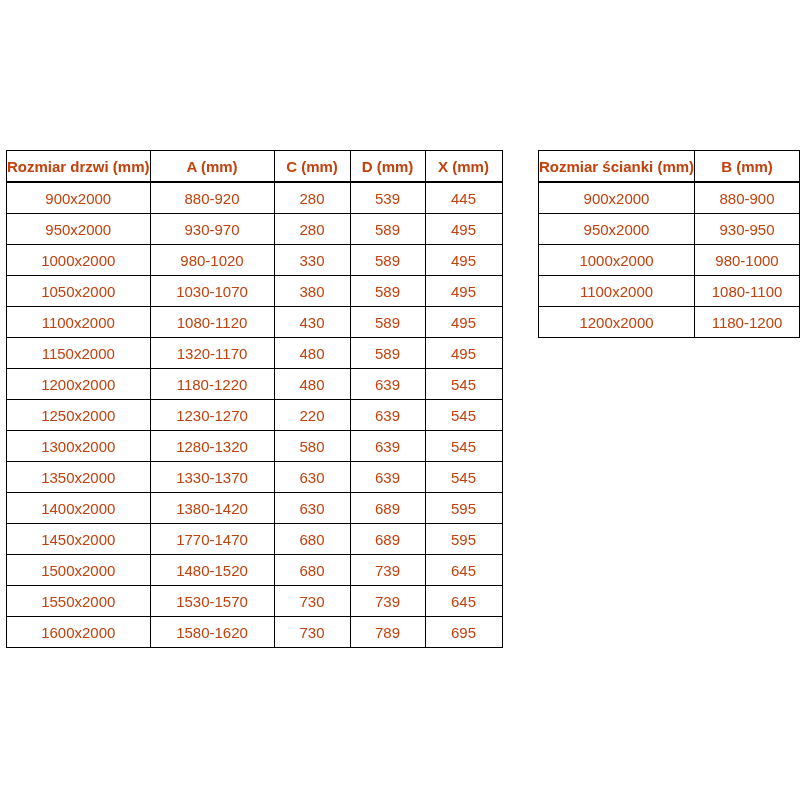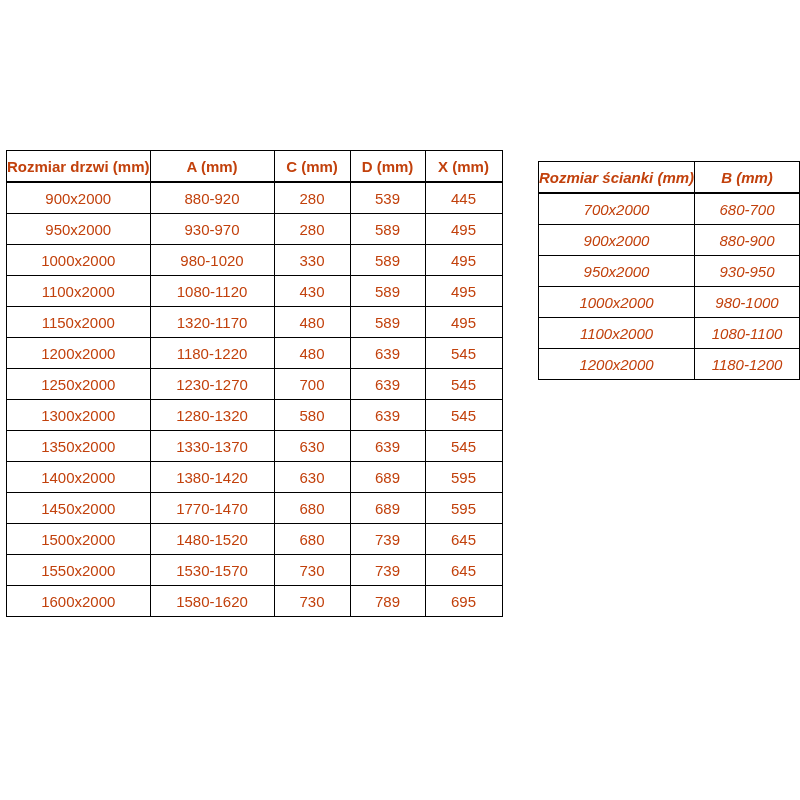--- a/index.html
+++ b/index.html
@@ -18,22 +18,21 @@
   }
   .table-wrap {
     position: absolute;
   }
   .door-table-wrap {
     left: 6px;
     top: 150px;
   }
   .wall-table-wrap {
     left: 538px;
-    top: 161px;
-    font-style: italic;
+    top: 150px;
   }
   table.spec-table {
     border-collapse: collapse;
     table-layout: fixed;
     font-size: 15px;
     color: #c2410c;
   }
   table.spec-table th,
   table.spec-table td {
     border: 1px solid #000000;
@@ -101,20 +100,27 @@
             <td>495</td>
           </tr>
           <tr>
             <td>1000x2000</td>
             <td>980-1020</td>
             <td>330</td>
             <td>589</td>
             <td>495</td>
           </tr>
           <tr>
+            <td>1050x2000</td>
+            <td>1030-1070</td>
+            <td>380</td>
+            <td>589</td>
+            <td>495</td>
+          </tr>
+          <tr>
             <td>1100x2000</td>
             <td>1080-1120</td>
             <td>430</td>
             <td>589</td>
             <td>495</td>
           </tr>
           <tr>
             <td>1150x2000</td>
             <td>1320-1170</td>
             <td>480</td>
@@ -124,21 +130,21 @@
           <tr>
             <td>1200x2000</td>
             <td>1180-1220</td>
             <td>480</td>
             <td>639</td>
             <td>545</td>
           </tr>
           <tr>
             <td>1250x2000</td>
             <td>1230-1270</td>
-            <td>700</td>
+            <td>220</td>
             <td>639</td>
             <td>545</td>
           </tr>
           <tr>
             <td>1300x2000</td>
             <td>1280-1320</td>
             <td>580</td>
             <td>639</td>
             <td>545</td>
           </tr>
@@ -195,24 +201,20 @@
           <col class="c1">
       </colgroup>
       <thead>
         <tr>
             <th>Rozmiar ścianki (mm)</th>
             <th>B (mm)</th>
           </tr>
       </thead>
       <tbody>
           <tr>
-            <td>700x2000</td>
-            <td>680-700</td>
-          </tr>
-          <tr>
             <td>900x2000</td>
             <td>880-900</td>
           </tr>
           <tr>
             <td>950x2000</td>
             <td>930-950</td>
           </tr>
           <tr>
             <td>1000x2000</td>
             <td>980-1000</td>

